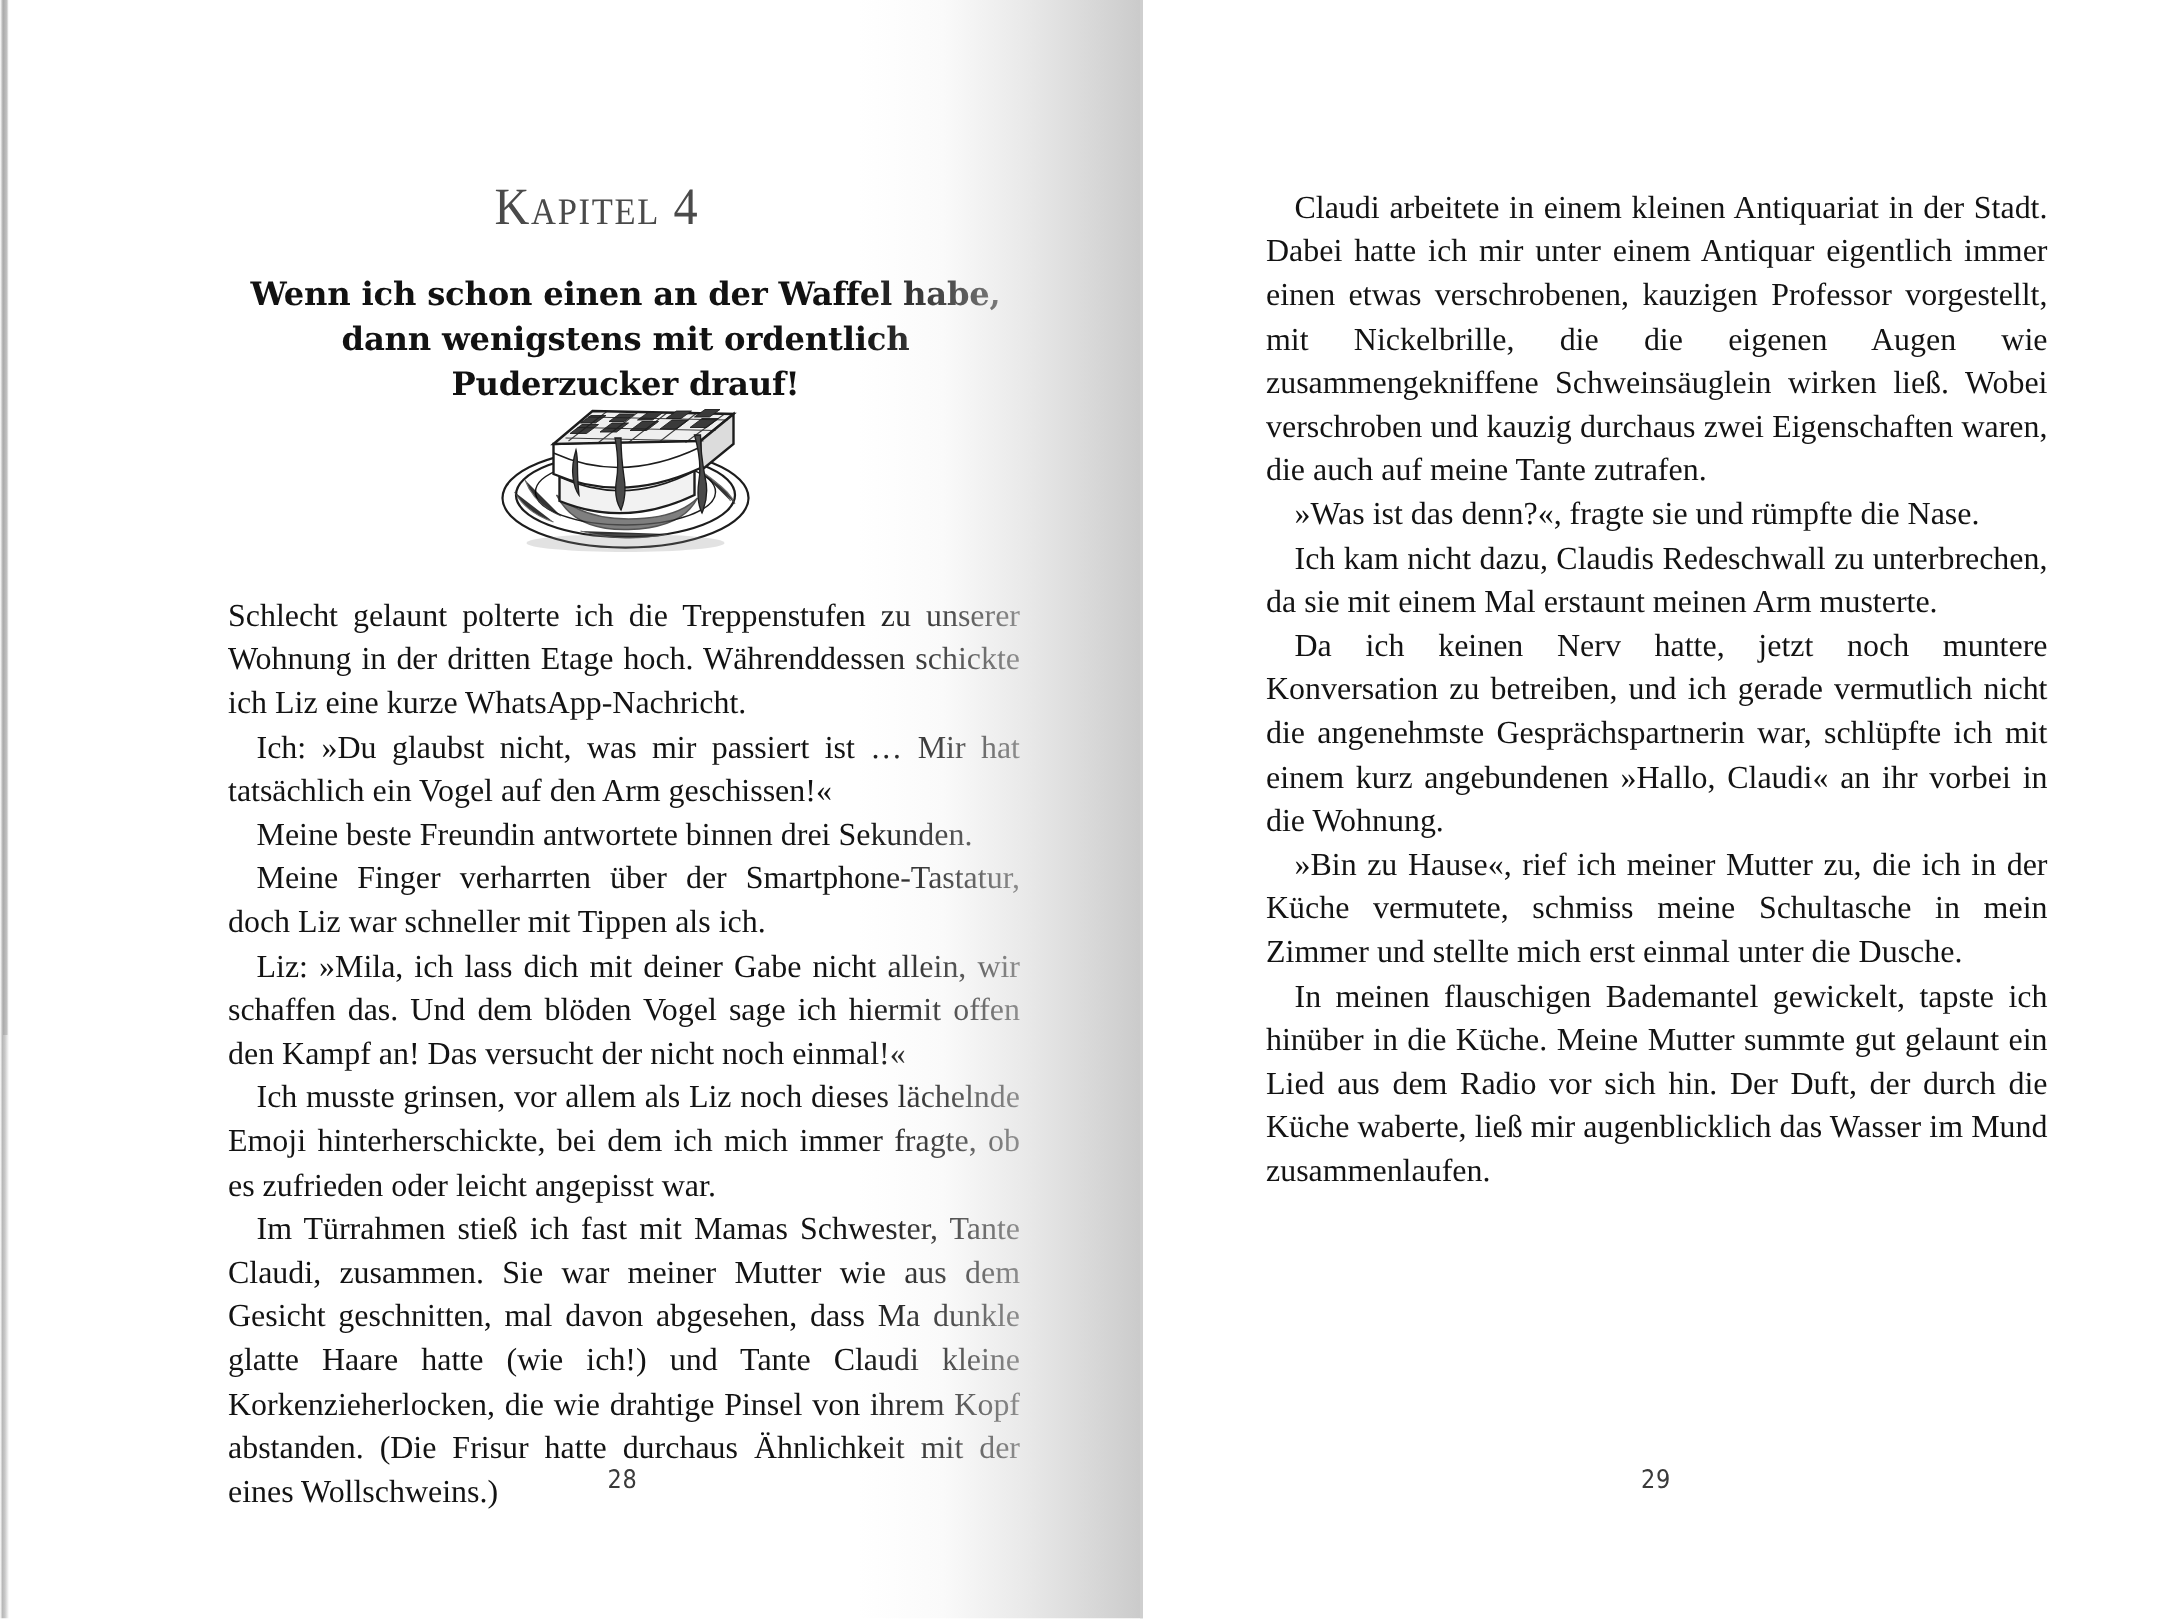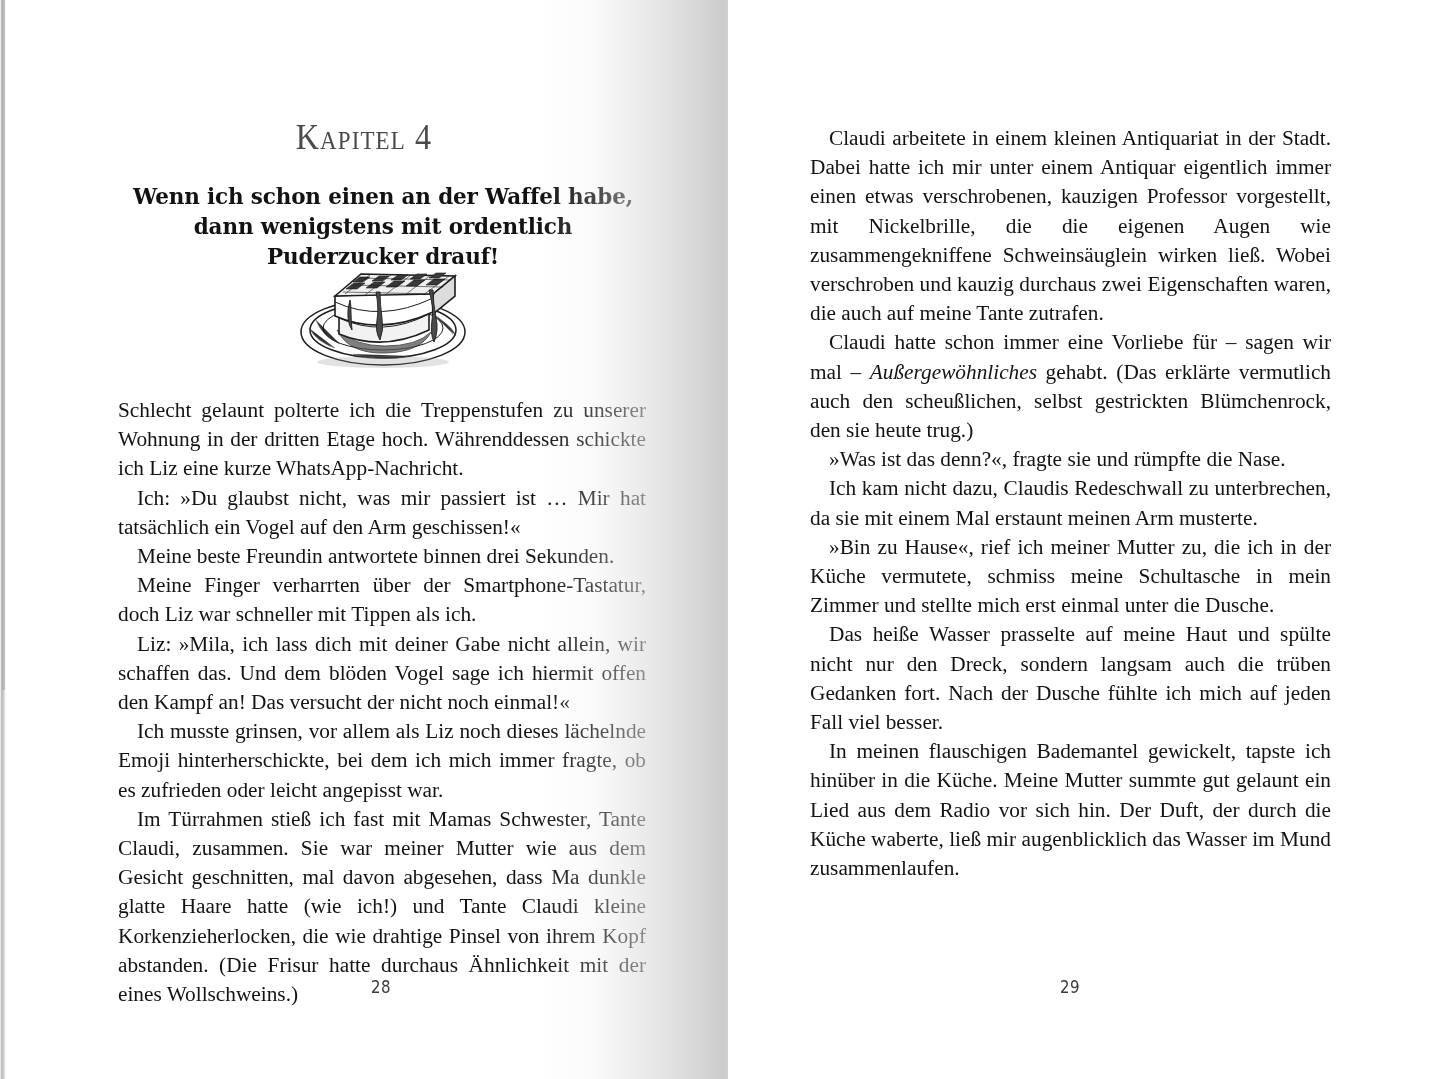--- a/index.html
+++ b/index.html
@@ -40,20 +40,21 @@
     background: linear-gradient(to right, #a8a8a8, #c4c4c4);
     opacity: .95;
   }
 
   
   .page {
     position: absolute;
     top: 0;
     height: 1079px;
     background: #ffffff;
+    margin-left: 34px;
   }
   .page-left  { left: 0px;   width: 728px; }
   .page-right { left: 728px; width: 789px; }
 
   
   .gutter-shadow {
     position: absolute;
     right: 0;
     top: 0;
     width: 190px;
@@ -233,27 +234,24 @@
 
     <div class="folio folio-left">28</div>
 
     <div class="gutter-shadow"></div>
     <div class="gutter-edge"></div>
   </div>
 
   <div class="page page-right">
     <div class="body-col right-col" style="left:82px; top:124px;">
       <p class="indent">Claudi arbeitete in einem kleinen Antiquariat in der Stadt. Dabei hatte ich mir unter einem Antiquar eigentlich immer einen etwas verschrobenen, kauzigen Professor vorgestellt, mit Nickelbrille, die die eigenen Augen wie zusammengekniffene Schweinsäuglein wirken ließ. Wobei verschroben und kauzig durchaus zwei Eigenschaften waren, die auch auf meine Tante zutrafen.</p>
-      <p class="indent">
-        <span>Claudi hatte schon immer eine Vorliebe für – sagen wir mal – </span><em>Außergewöhnliches</em><span> gehabt. (Das erklärte vermutlich auch den scheußlichen, selbst gestrickten Blümchenrock, den sie heute trug.)</span>
-      </p>
       <p class="indent last">»Was ist das denn?«, fragte sie und rümpfte die Nase.</p>
       <p class="indent">Ich kam nicht dazu, Claudis Redeschwall zu unterbrechen, da sie mit einem Mal erstaunt meinen Arm musterte.</p>
+      <p class="indent">Da ich keinen Nerv hatte, jetzt noch muntere Konversation zu betreiben, und ich gerade vermutlich nicht die angenehmste Gesprächspartnerin war, schlüpfte ich mit einem kurz angebundenen »Hallo, Claudi« an ihr vorbei in die Wohnung.</p>
       <p class="indent">»Bin zu Hause«, rief ich meiner Mutter zu, die ich in der Küche vermutete, schmiss meine Schultasche in mein Zimmer und stellte mich erst einmal unter die Dusche.</p>
-      <p class="indent">Das heiße Wasser prasselte auf meine Haut und spülte nicht nur den Dreck, sondern langsam auch die trüben Gedanken fort. Nach der Dusche fühlte ich mich auf jeden Fall viel besser.</p>
       <p class="indent">In meinen flauschigen Bademantel gewickelt, tapste ich hinüber in die Küche. Meine Mutter summte gut gelaunt ein Lied aus dem Radio vor sich hin. Der Duft, der durch die Küche waberte, ließ mir augenblicklich das Wasser im Mund zusammenlaufen.</p>
     </div>
 
     <div class="folio" style="left:292px; top:977px;">29</div>
   </div>
 
   <div class="page-edge-left"></div>
   <div class="page-edge-left-upper"></div>
 
 </div>

